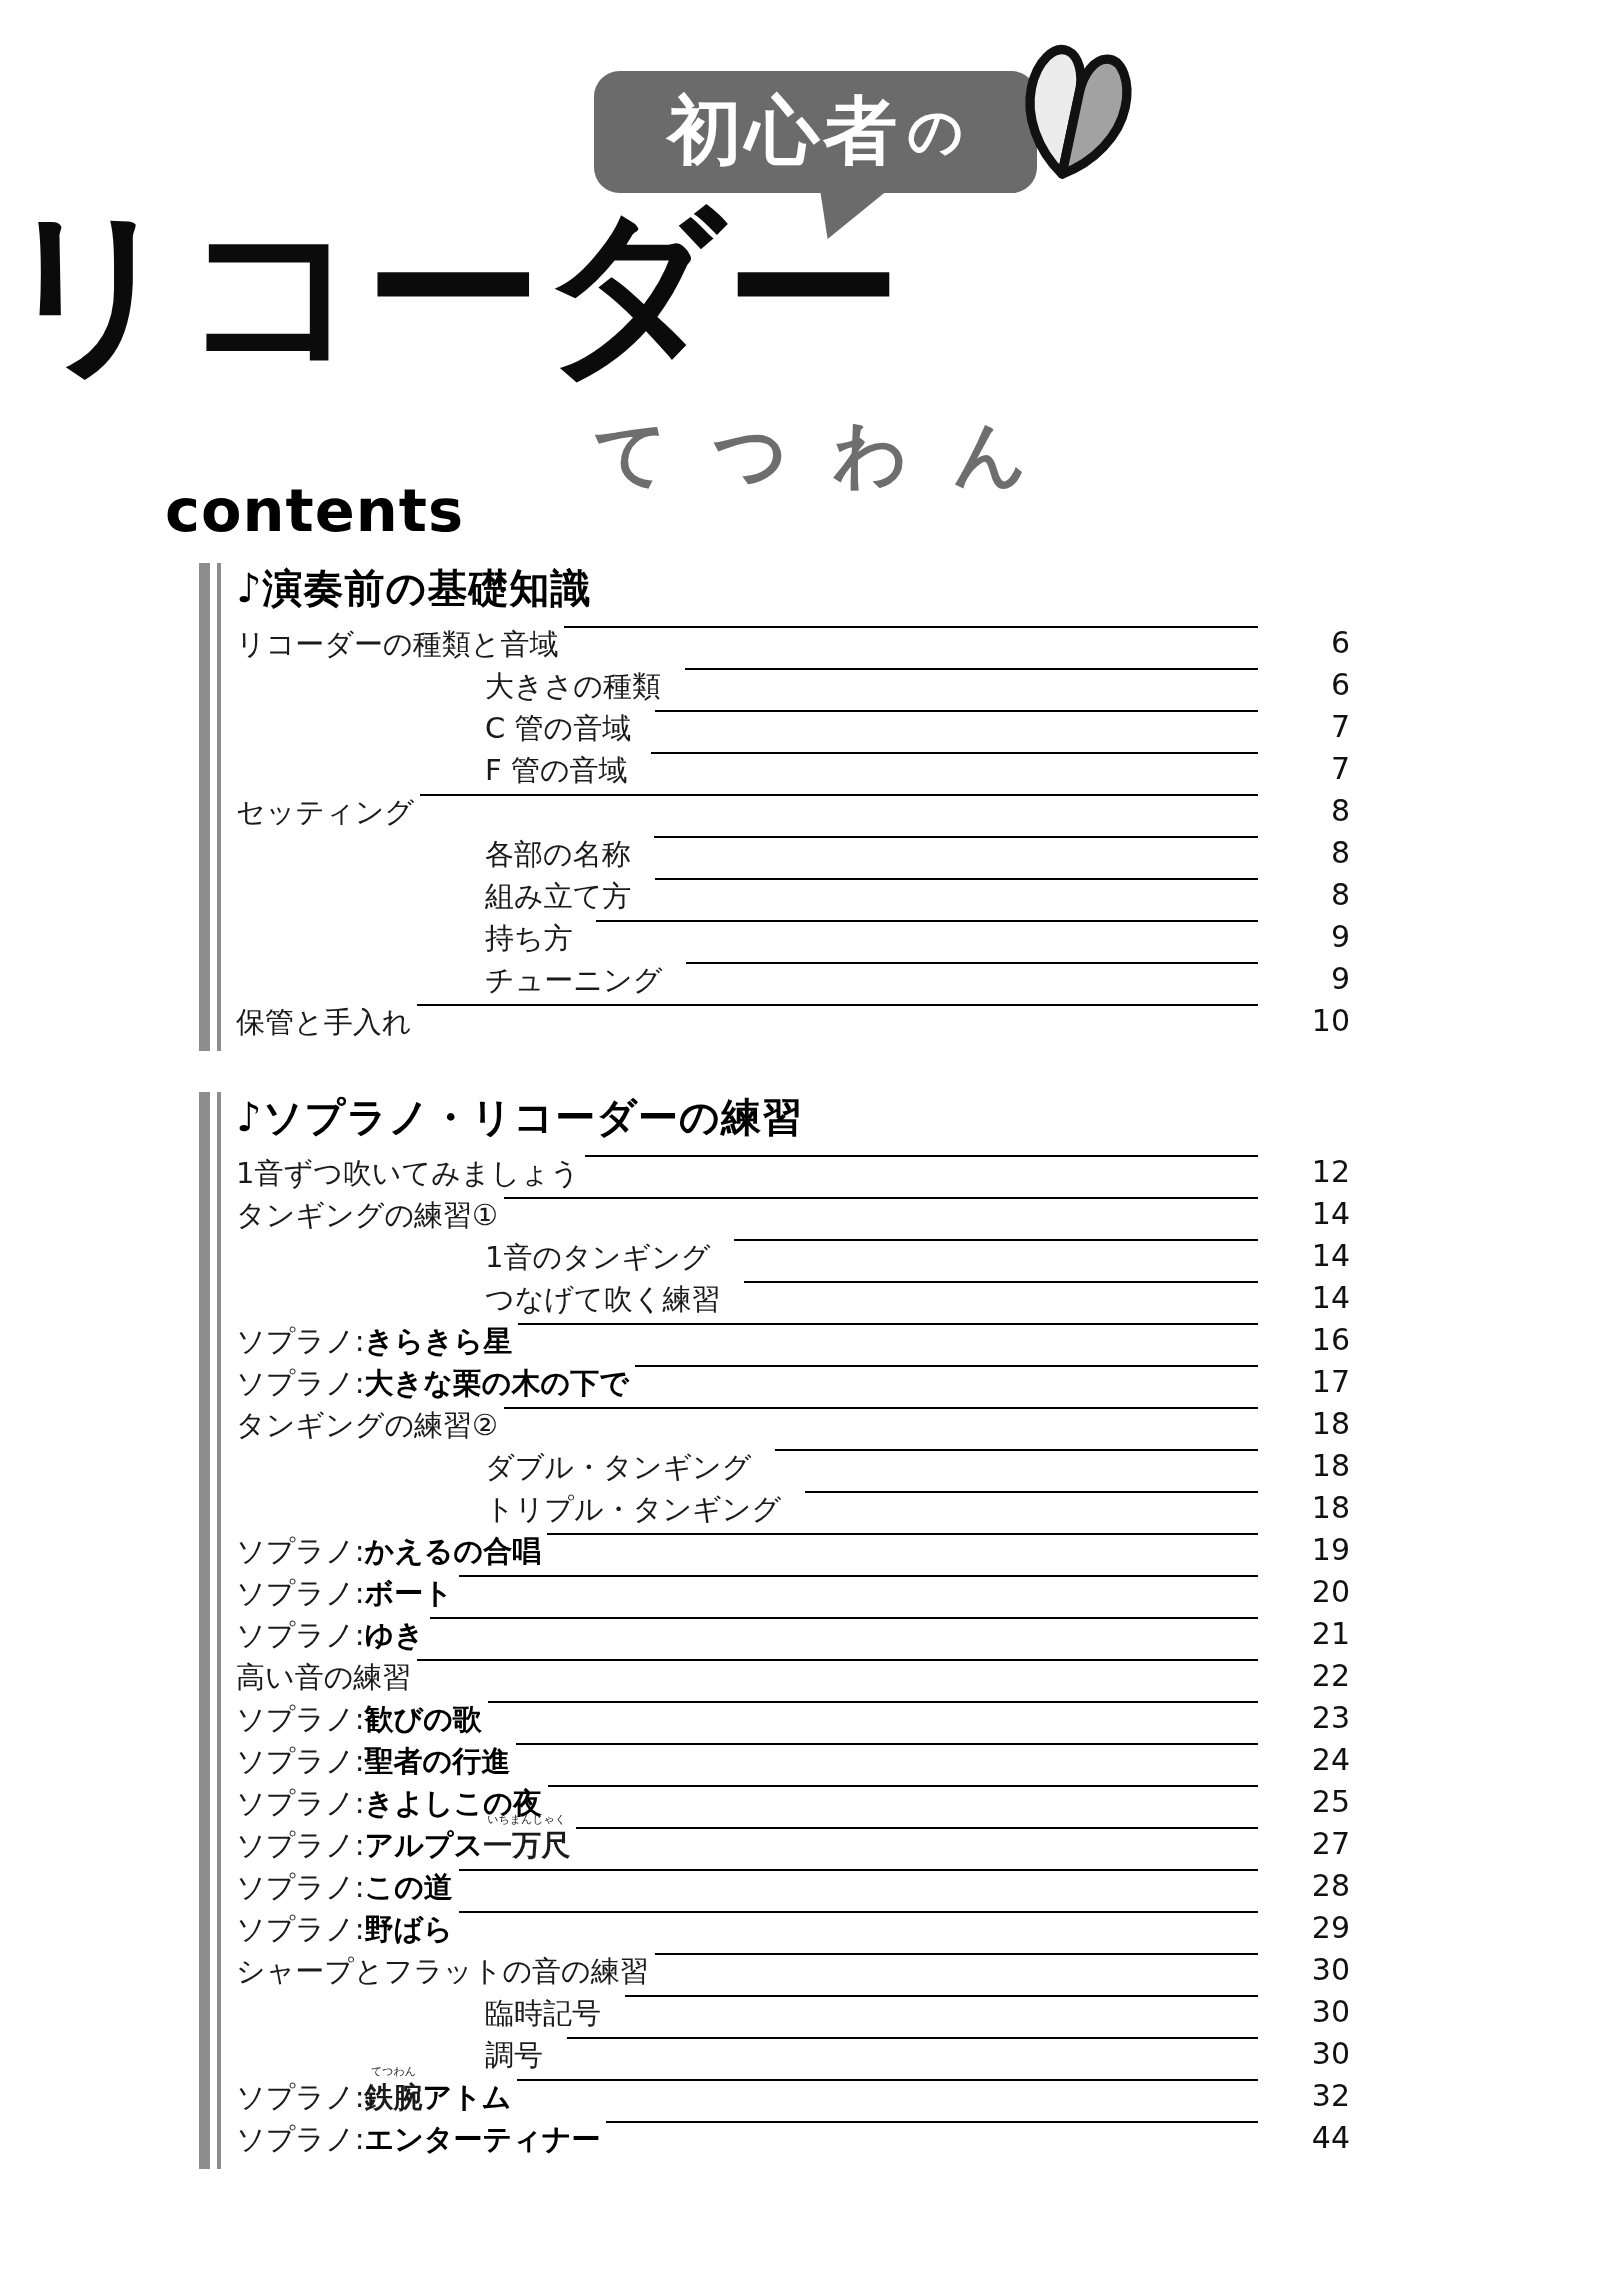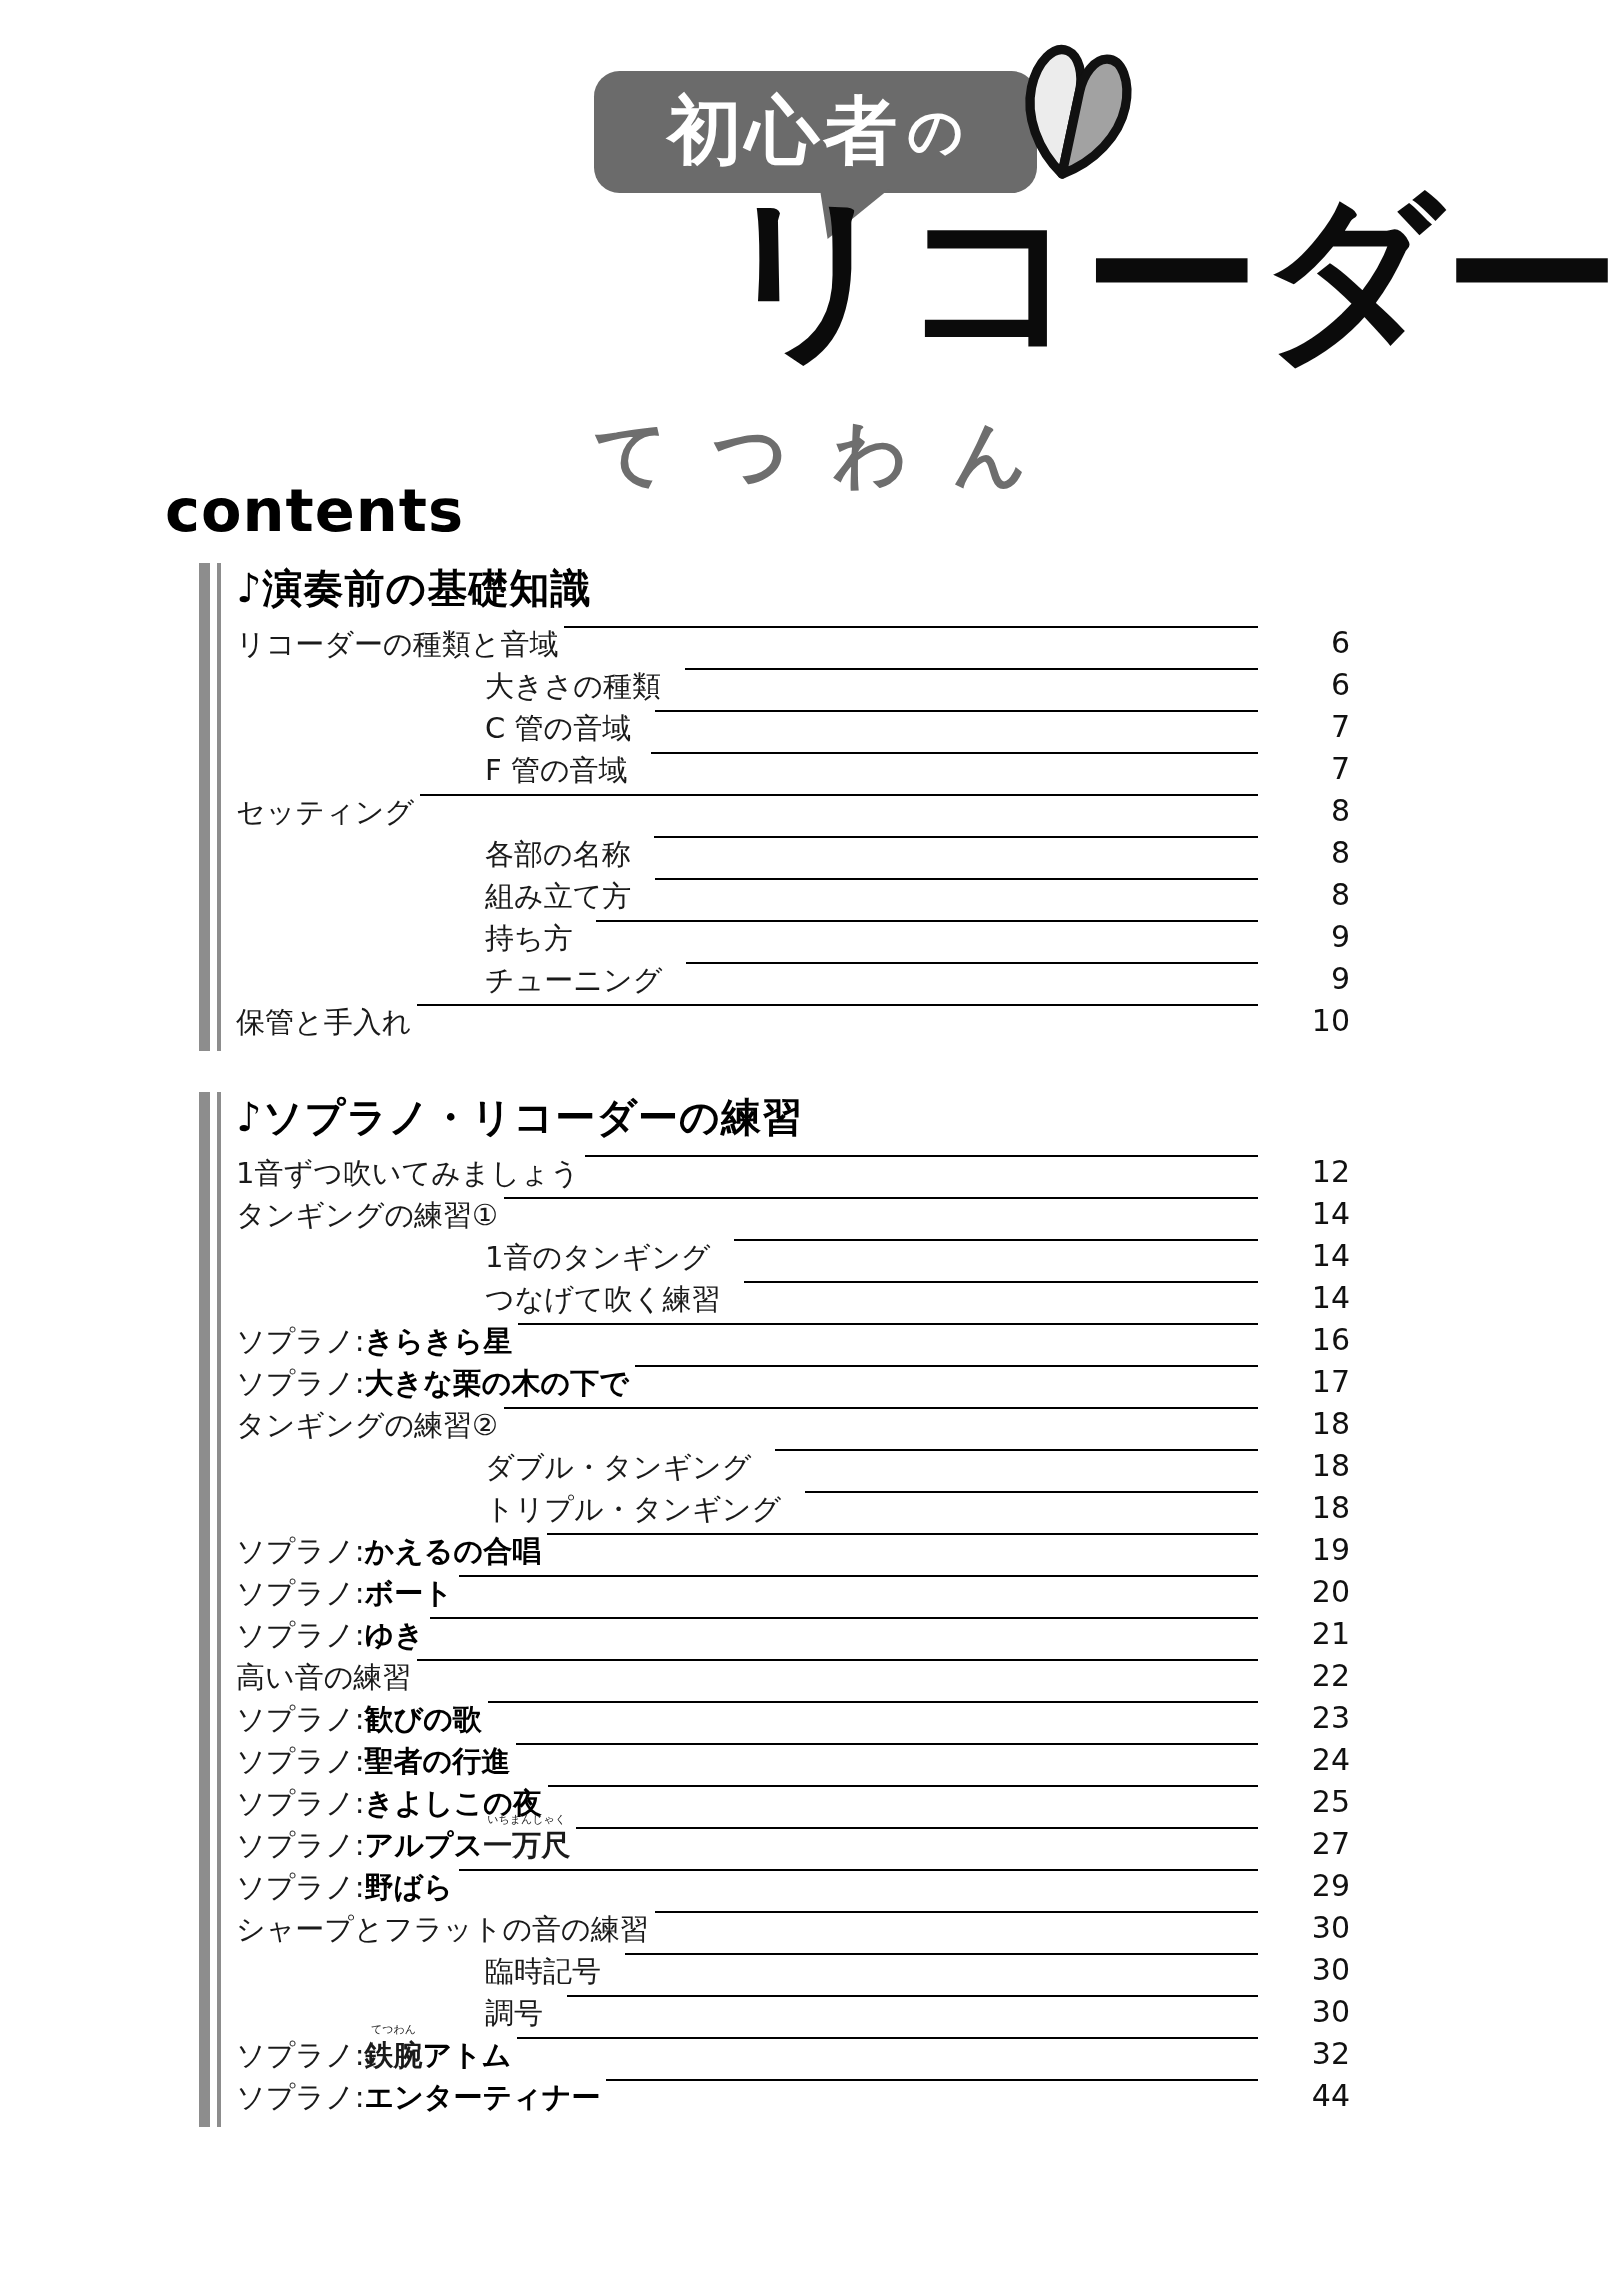--- a/index.html
+++ b/index.html
@@ -6,22 +6,22 @@
   .page{position:relative;width:1621px;height:2293px;background:#fff;overflow:hidden;
         font-family:"DejaVu Sans","Liberation Sans",sans-serif;color:#0b0b0b;}
 
   
   .bubble{position:absolute;left:594px;top:71px;width:443px;height:122px;background:#6b6b6b;
           border-radius:25.5px;display:flex;align-items:center;justify-content:center;color:#fff;}
   .bubble .head{font-size:74px;font-weight:bold;letter-spacing:3.9px;}
   .bubble .tail-chr{font-size:55px;font-weight:bold;margin-left:5.9px;}
   .bubble-tail{position:absolute;left:812px;top:188px;}
   .beginner-mark{position:absolute;left:1008px;top:37px;transform:rotate(12deg);}
-  .main-title{position:absolute;left:0;right:0;top:189px;margin:0;text-align:right;
-              font-size:178px;font-weight:900;line-height:1;letter-spacing:0px;color:#0b0b0b;font-family:Liberation Serif, serif;}
+  .main-title{position:absolute;left:0;right:0;top:202px;margin:0;text-align:left;
+              font-size:178px;font-weight:900;line-height:1;letter-spacing:0px;color:#0b0b0b;}
   .subtitle{position:absolute;left:0;right:0;top:406px;text-align:center;font-size:73px;
             font-weight:bold;color:#6e6e6e;letter-spacing:45px;text-indent:45px;white-space:nowrap;}
   .contents-label{position:absolute;left:165px;top:476px;margin:0;font-size:59px;
                   font-weight:600;letter-spacing:1px;color:#000;}
 
   
   .toc{position:absolute;left:179px;top:557px;right:271px;margin-left:20px;}
   .section{position:relative;padding:3.9px 0 7.8px 37px;margin-bottom:33px;}
   .bar{position:absolute;top:5.9px;bottom:2px;background:#8d8d8d;}
   .bar-thick{left:0;width:10.8px;}
@@ -198,20 +198,25 @@
           <span class="label"><span>ソプラノ:</span><span class="b">きよしこの夜</span></span>
           <span class="leader"></span>
           <span class="page-num">25</span>
         </div>
         <div class="row">
           <span class="label"><span>ソプラノ:</span><span class="b">アルプス</span><span class="rwrap"><span class="rt">いちまんじゃく</span>一万尺</span></span>
           <span class="leader"></span>
           <span class="page-num">27</span>
         </div>
         <div class="row">
+          <span class="label"><span>ソプラノ:</span><span class="b">この道</span></span>
+          <span class="leader"></span>
+          <span class="page-num">28</span>
+        </div>
+        <div class="row">
           <span class="label"><span>ソプラノ:</span><span class="b">野ばら</span></span>
           <span class="leader"></span>
           <span class="page-num">29</span>
         </div>
         <div class="row">
           <span class="label"><span>シャープとフラットの音の練習</span></span>
           <span class="leader"></span>
           <span class="page-num">30</span>
         </div>
         <div class="row indent">

